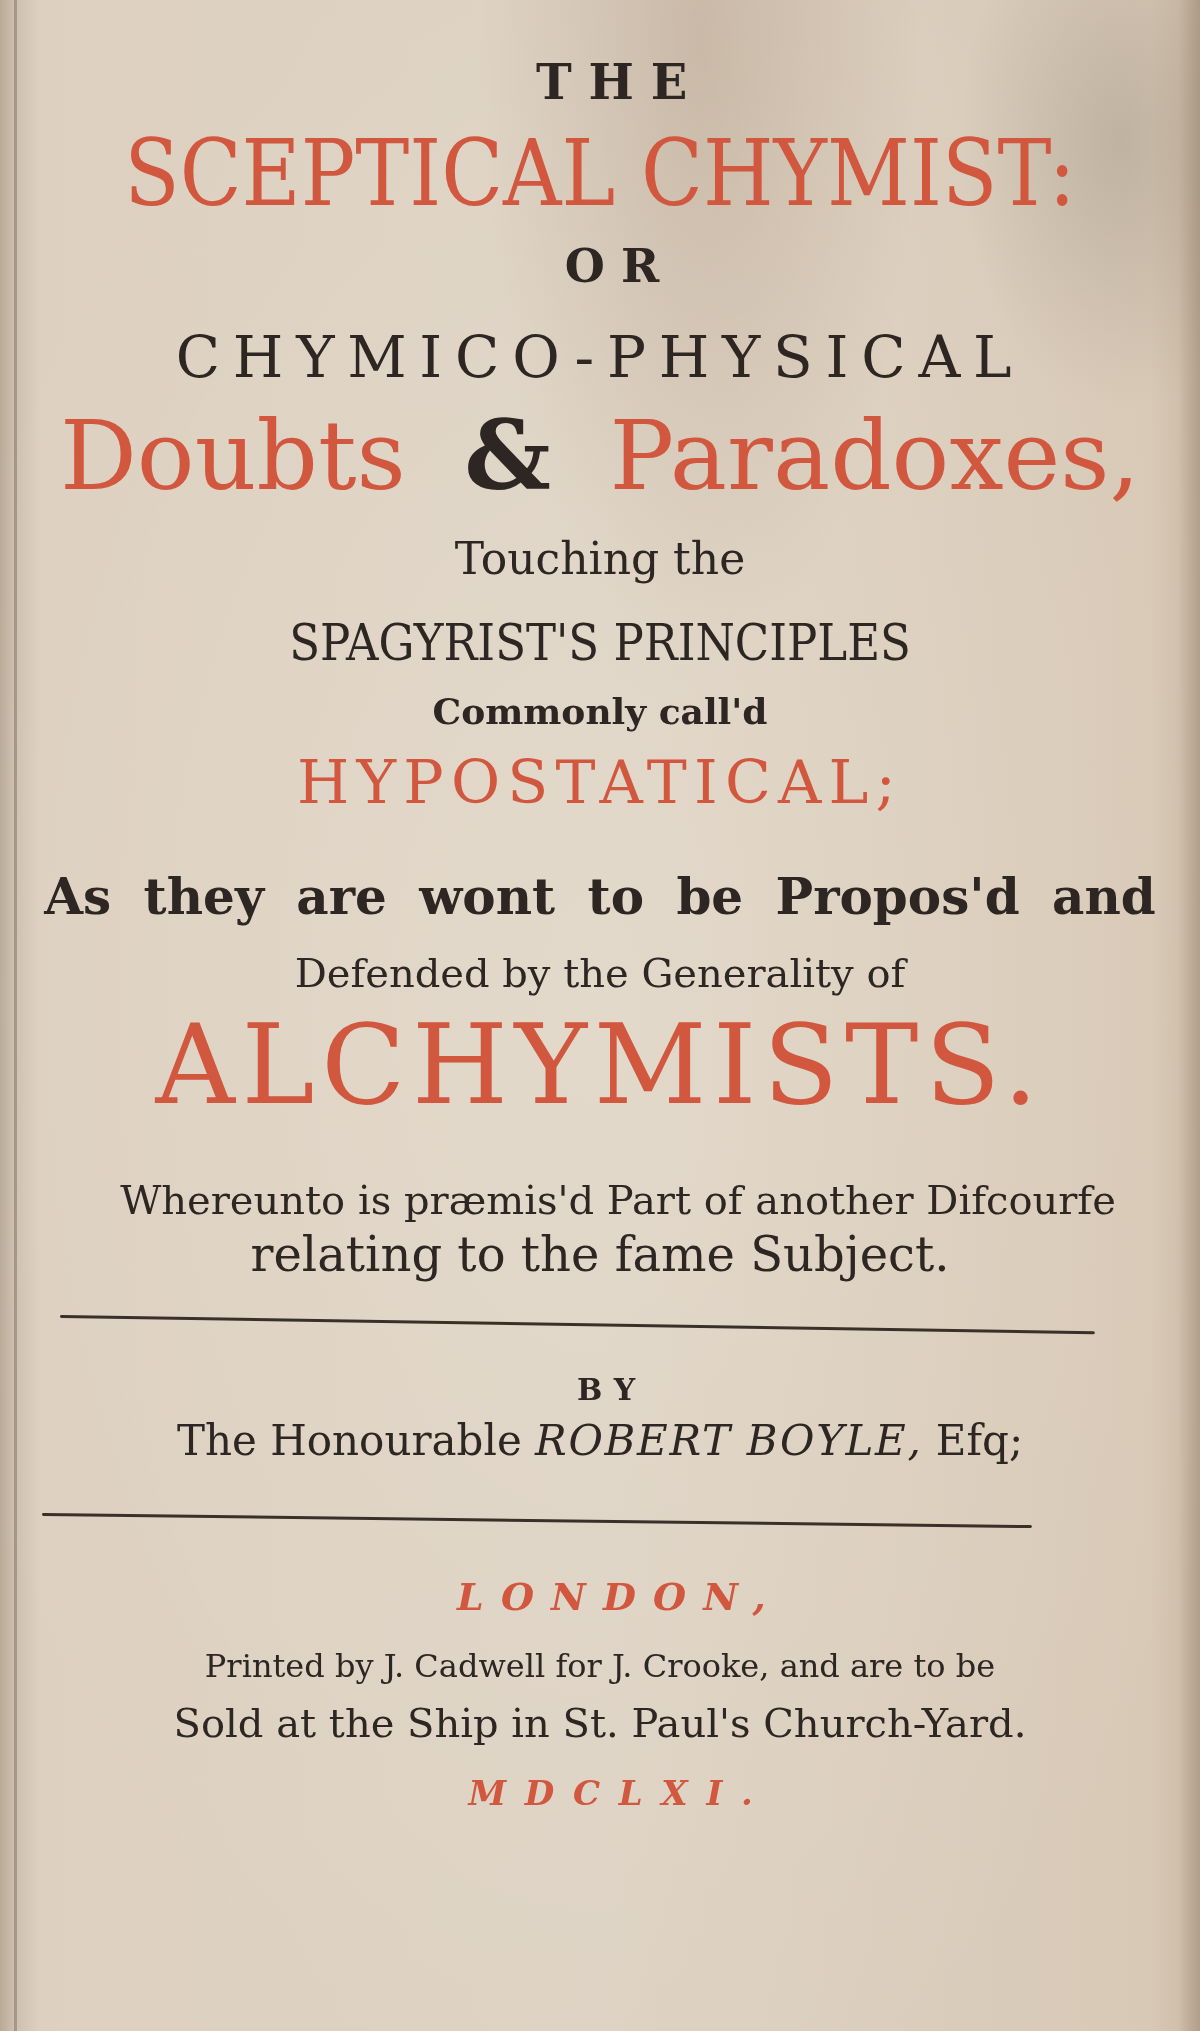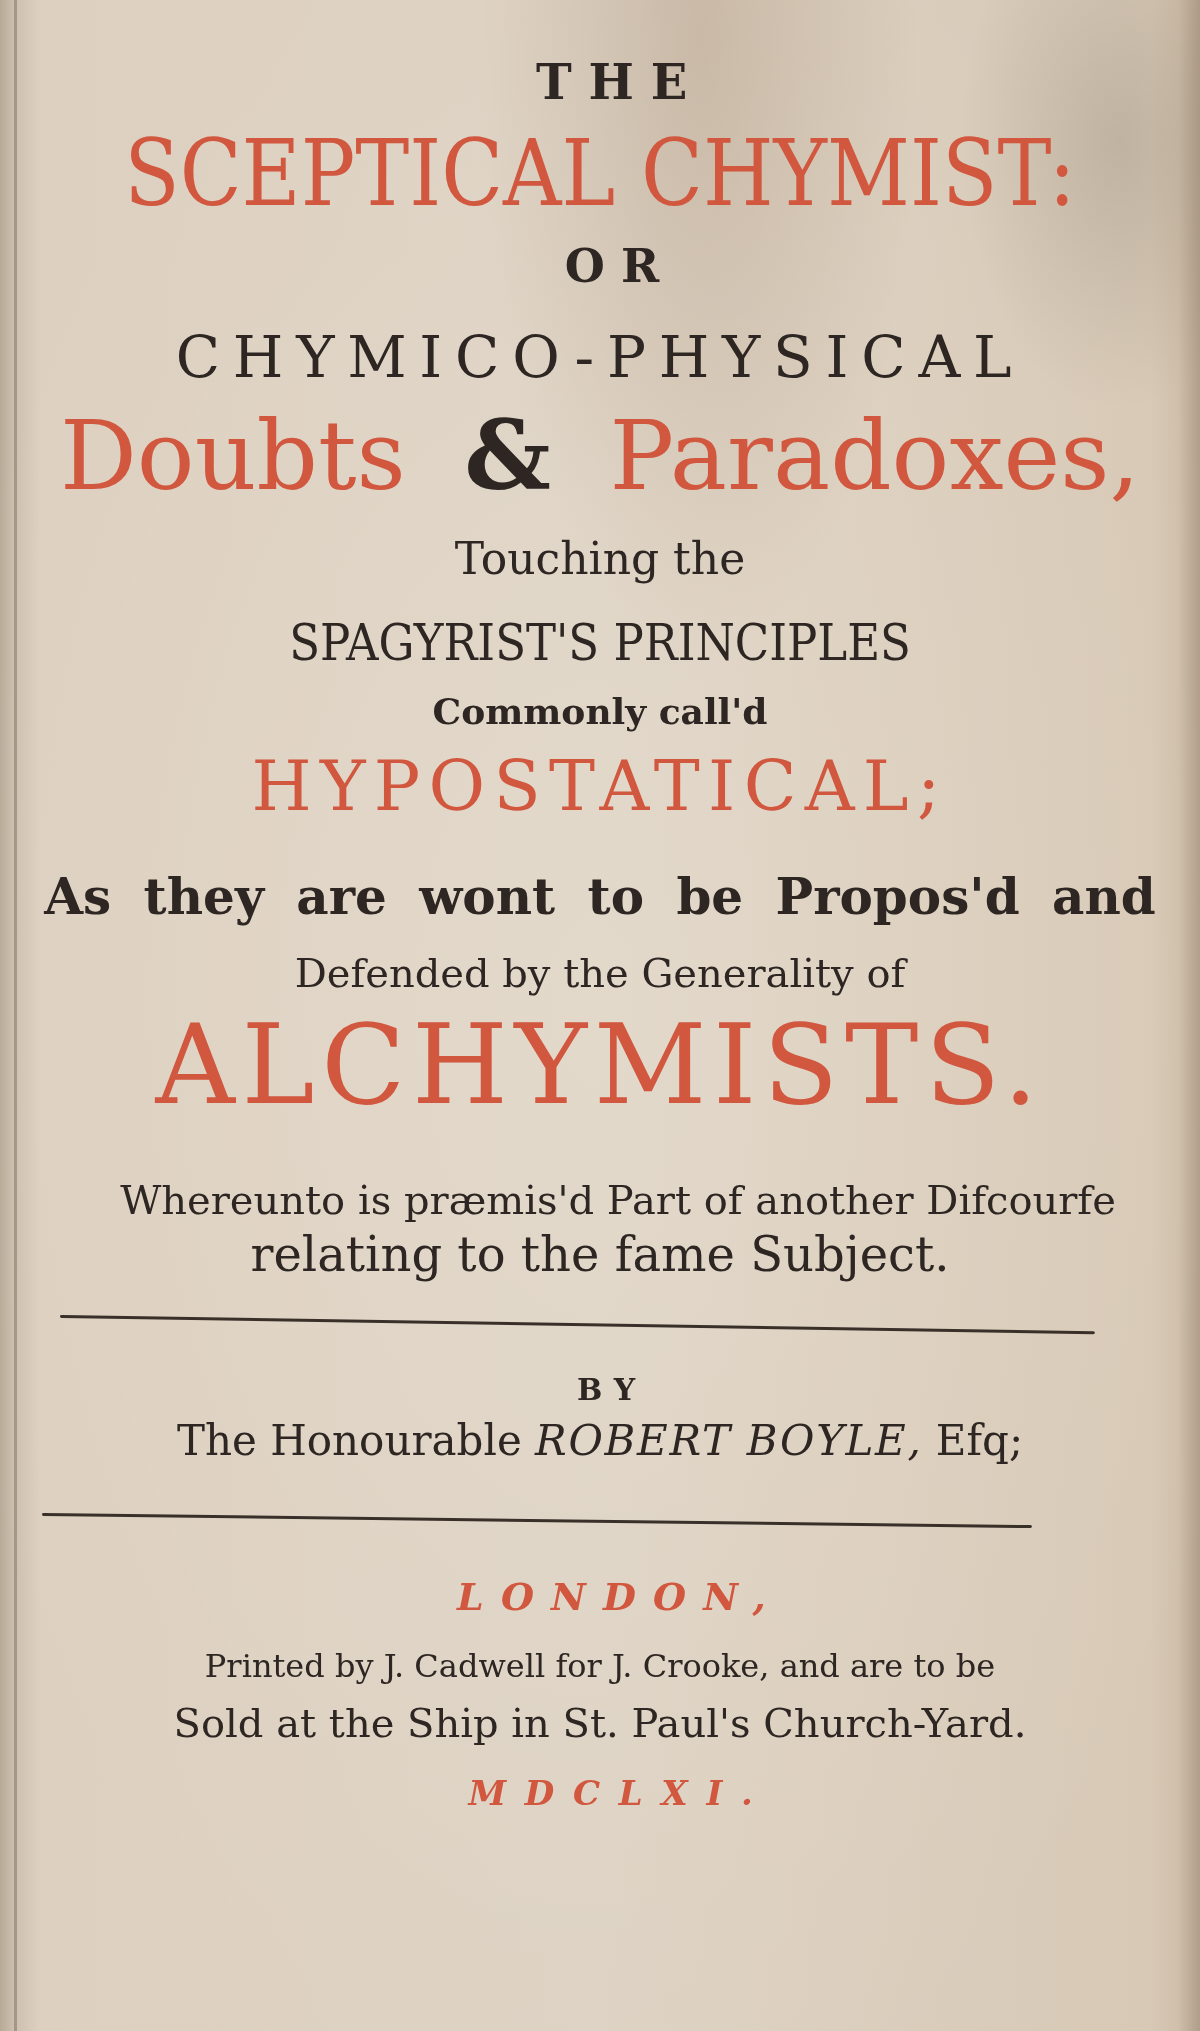--- a/index.html
+++ b/index.html
@@ -59,21 +59,21 @@
     <span class="black" style="margin:0 28px;font-weight:bold;">&amp;</span>
     <span class="red">Paradoxes,</span>
   </div>
 
   <div class="line black" style="top:537px;font-size:44px;">Touching the</div>
 
   <div class="line black" style="top:618px;font-size:50px;transform:scaleX(0.9);">SPAGYRIST'S PRINCIPLES</div>
 
   <div class="line black" style="top:693px;font-size:36px;font-weight:bold;">Commonly call'd</div>
 
-  <div class="line red" style="top:752px;font-size:69px;letter-spacing:0.12em;">HYPOSTATICAL;</div>
+  <div class="line red" style="top:752px;font-size:60px;letter-spacing:0.12em;">HYPOSTATICAL;</div>
 
   <div class="line black" style="top:872px;font-size:50px;font-weight:bold;word-spacing:0.3em;">As they are wont to be Propos'd and</div>
 
   <div class="line black" style="top:953px;font-size:40px;">Defended by the Generality of</div>
 
   <div class="line red" style="top:1010px;font-size:110px;letter-spacing:0.06em;">ALCHYMISTS.</div>
 
   <div class="line black" style="top:1180px;font-size:40px;padding-left:18px;">Whereunto is præmis'd Part of another Difcourfe</div>
 
   <div class="line black" style="top:1230px;font-size:48px;">relating to the fame Subject.</div>

